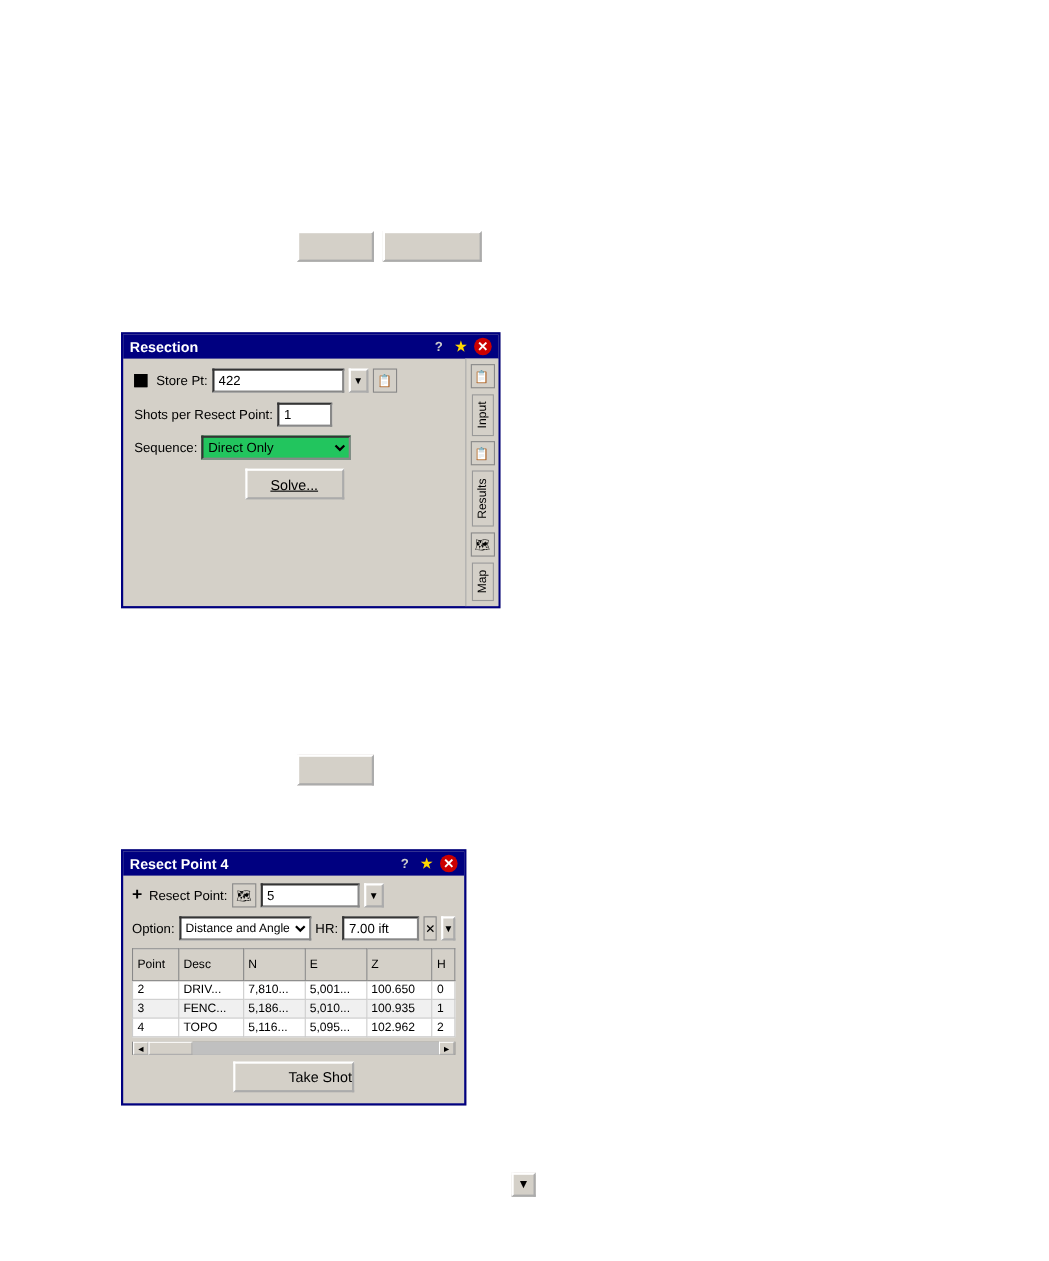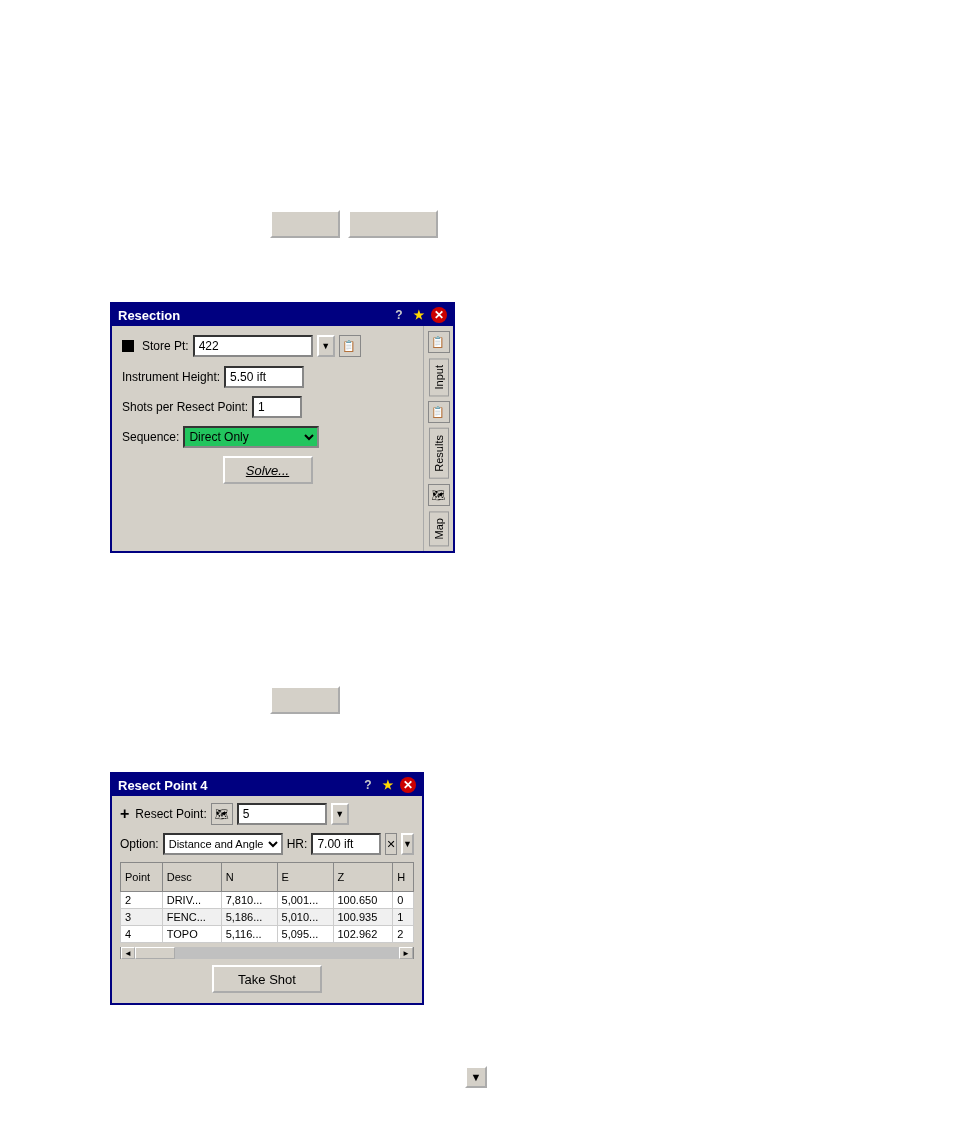--- a/index.html
+++ b/index.html
@@ -196,21 +196,20 @@
     .solve-btn {
       display: block;
       margin: 6px auto 4px auto;
       width: 90px;
       height: 28px;
       background: #d4d0c8;
       border: 2px outset #ffffff;
       font-size: 13px;
       cursor: pointer;
       text-decoration: underline;
-      font-style: italic;
     }
 
     
     .middle-btn {
       position: absolute;
       top: 686px;
       left: 270px;
     }
 
     .underline-link-middle {
@@ -353,20 +352,21 @@
 
     .take-shot-btn {
       display: block;
       margin: 4px auto;
       width: 110px;
       height: 28px;
       background: #d4d0c8;
       border: 2px outset #ffffff;
       font-size: 13px;
       cursor: pointer;
+      text-align: right;
     }
 
     
     .bottom-dropdown {
       position: absolute;
       top: 1066px;
       left: 465px;
       width: 22px;
       height: 22px;
       background: #d4d0c8;
@@ -435,24 +435,20 @@
     <div class="dialog-main">
 
       <div class="form-row">
         <div class="store-pt-indicator"></div>
         <span class="form-label">Store Pt:</span>
         <input class="form-input form-input-wide" type="text" value="422" style="">
         <button class="dropdown-btn">▼</button>
         <div class="icon-box">📋</div>
       </div>
 
-      <div class="form-row">
-        <span class="form-label">Instrument Height:</span>
-        <input class="form-input form-input-medium" type="text" value="5.50 ift" style="">
-      </div>
 
 
       <div class="form-row">
         <span class="form-label">Shots per Resect Point:</span>
         <input class="form-input form-input-short" type="text" value="1" style="">
       </div>
 
       <div class="sequence-row">
         <span class="form-label">Sequence:</span>
         <select class="sequence-select">

